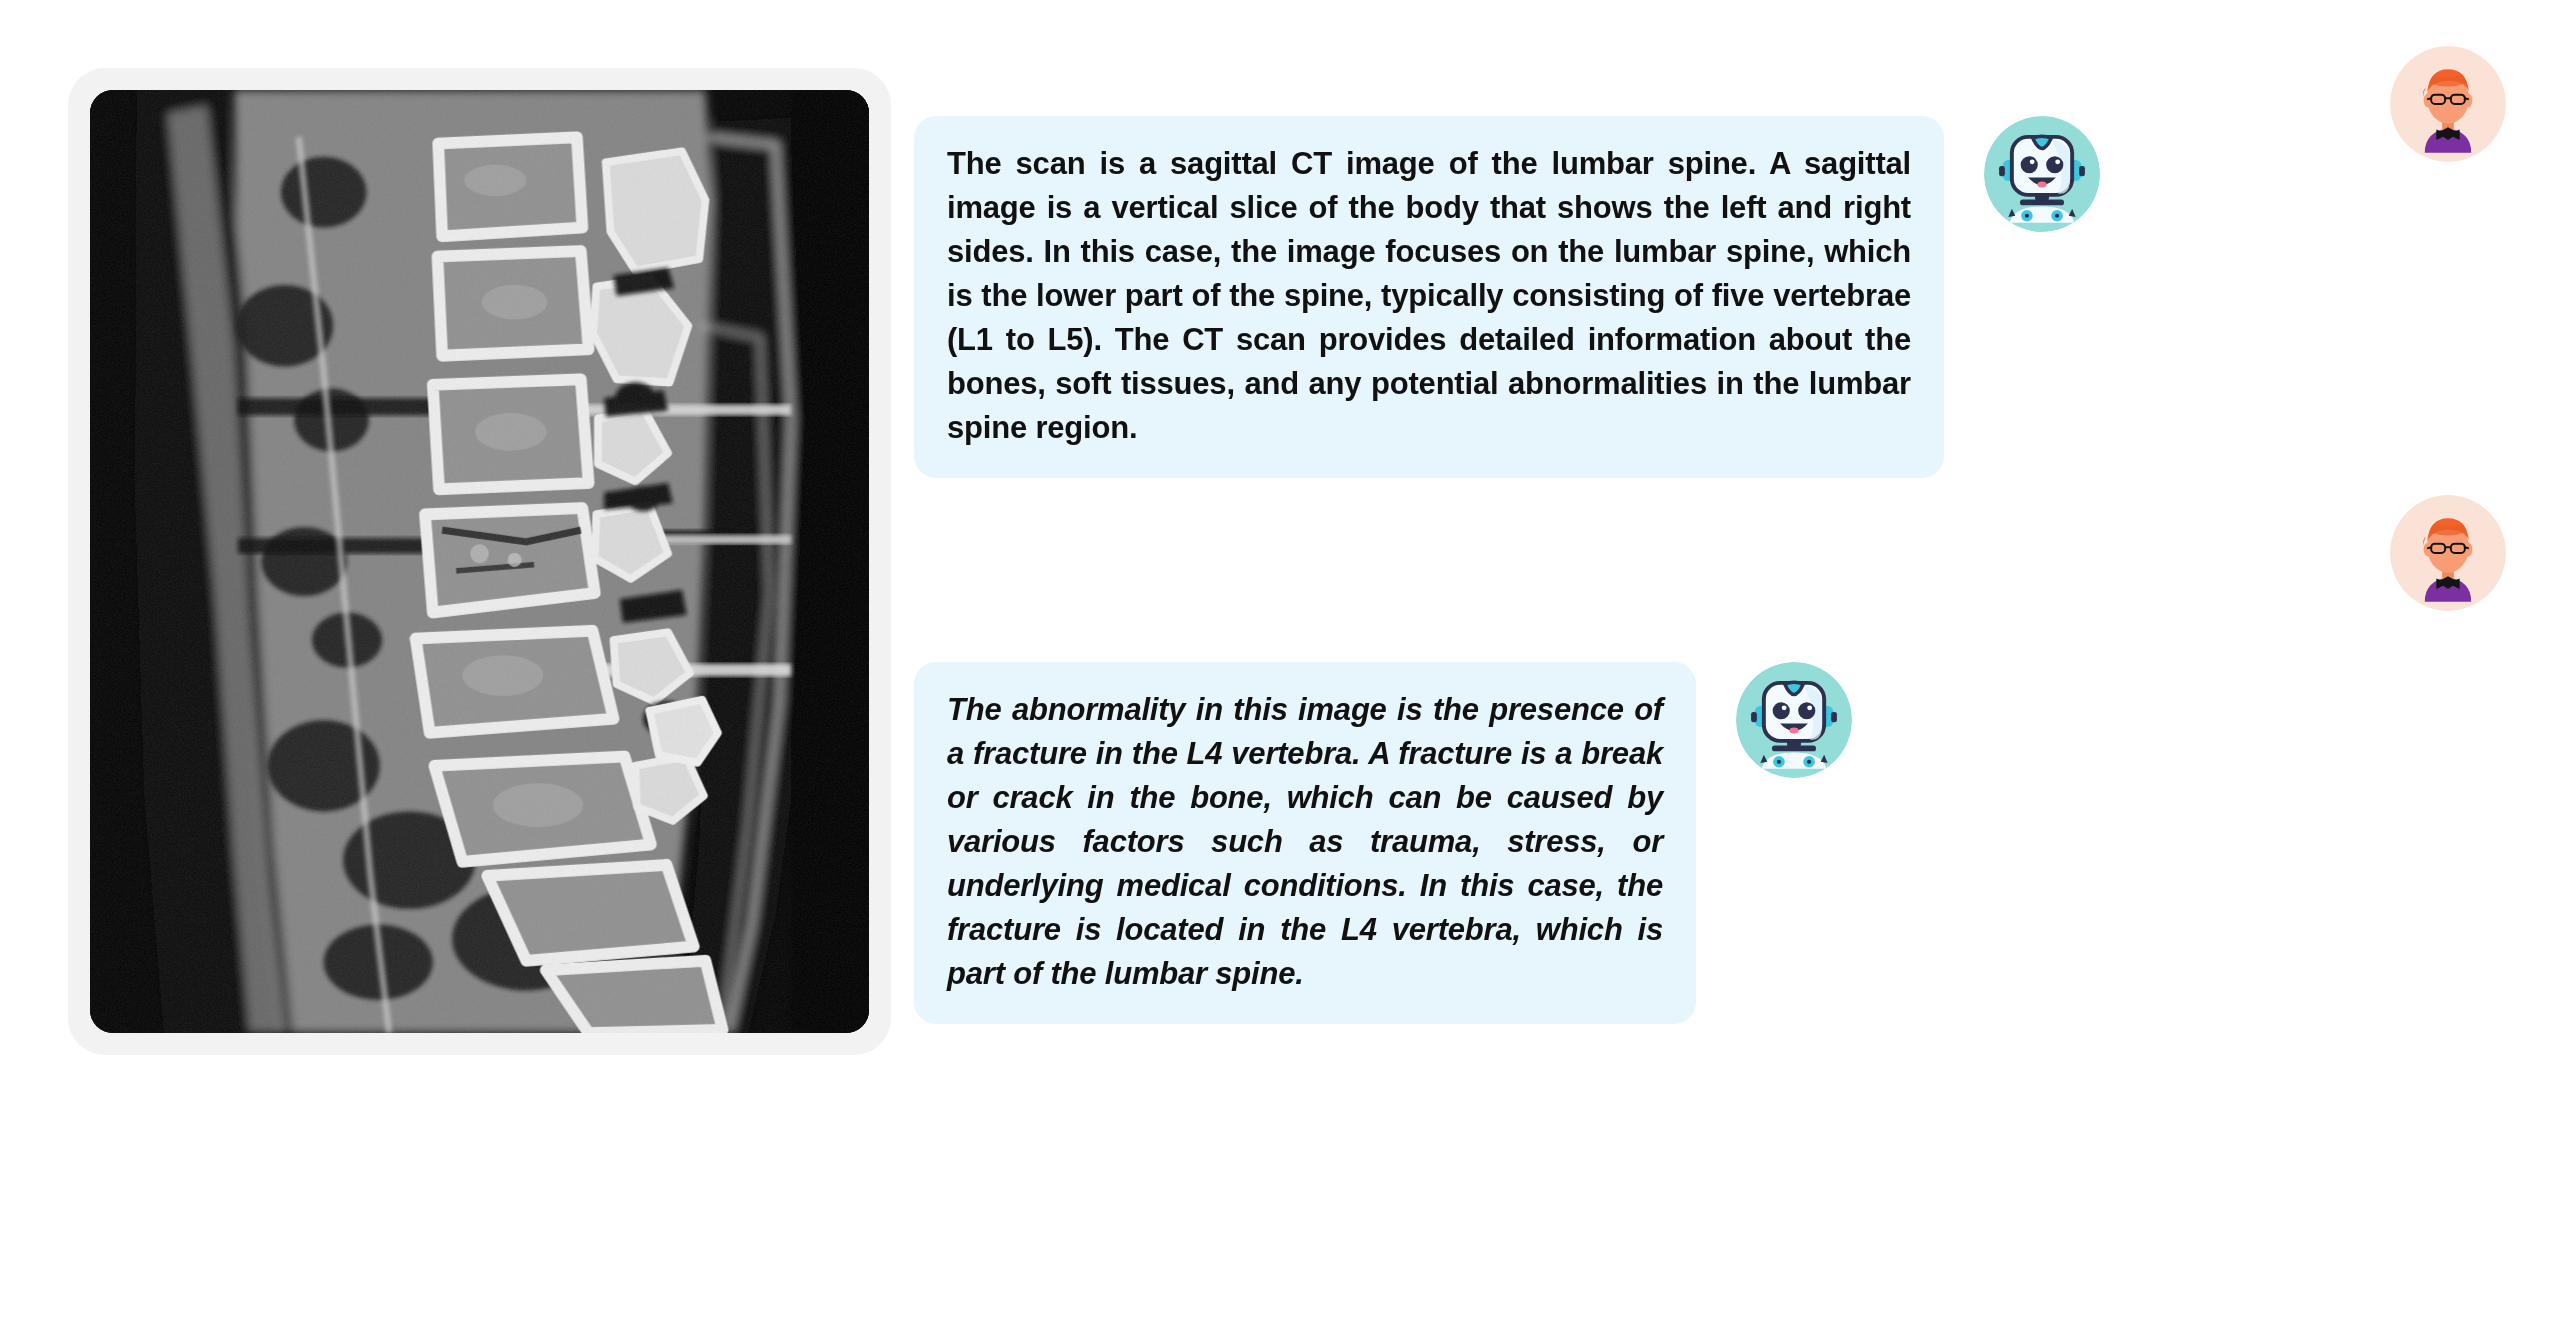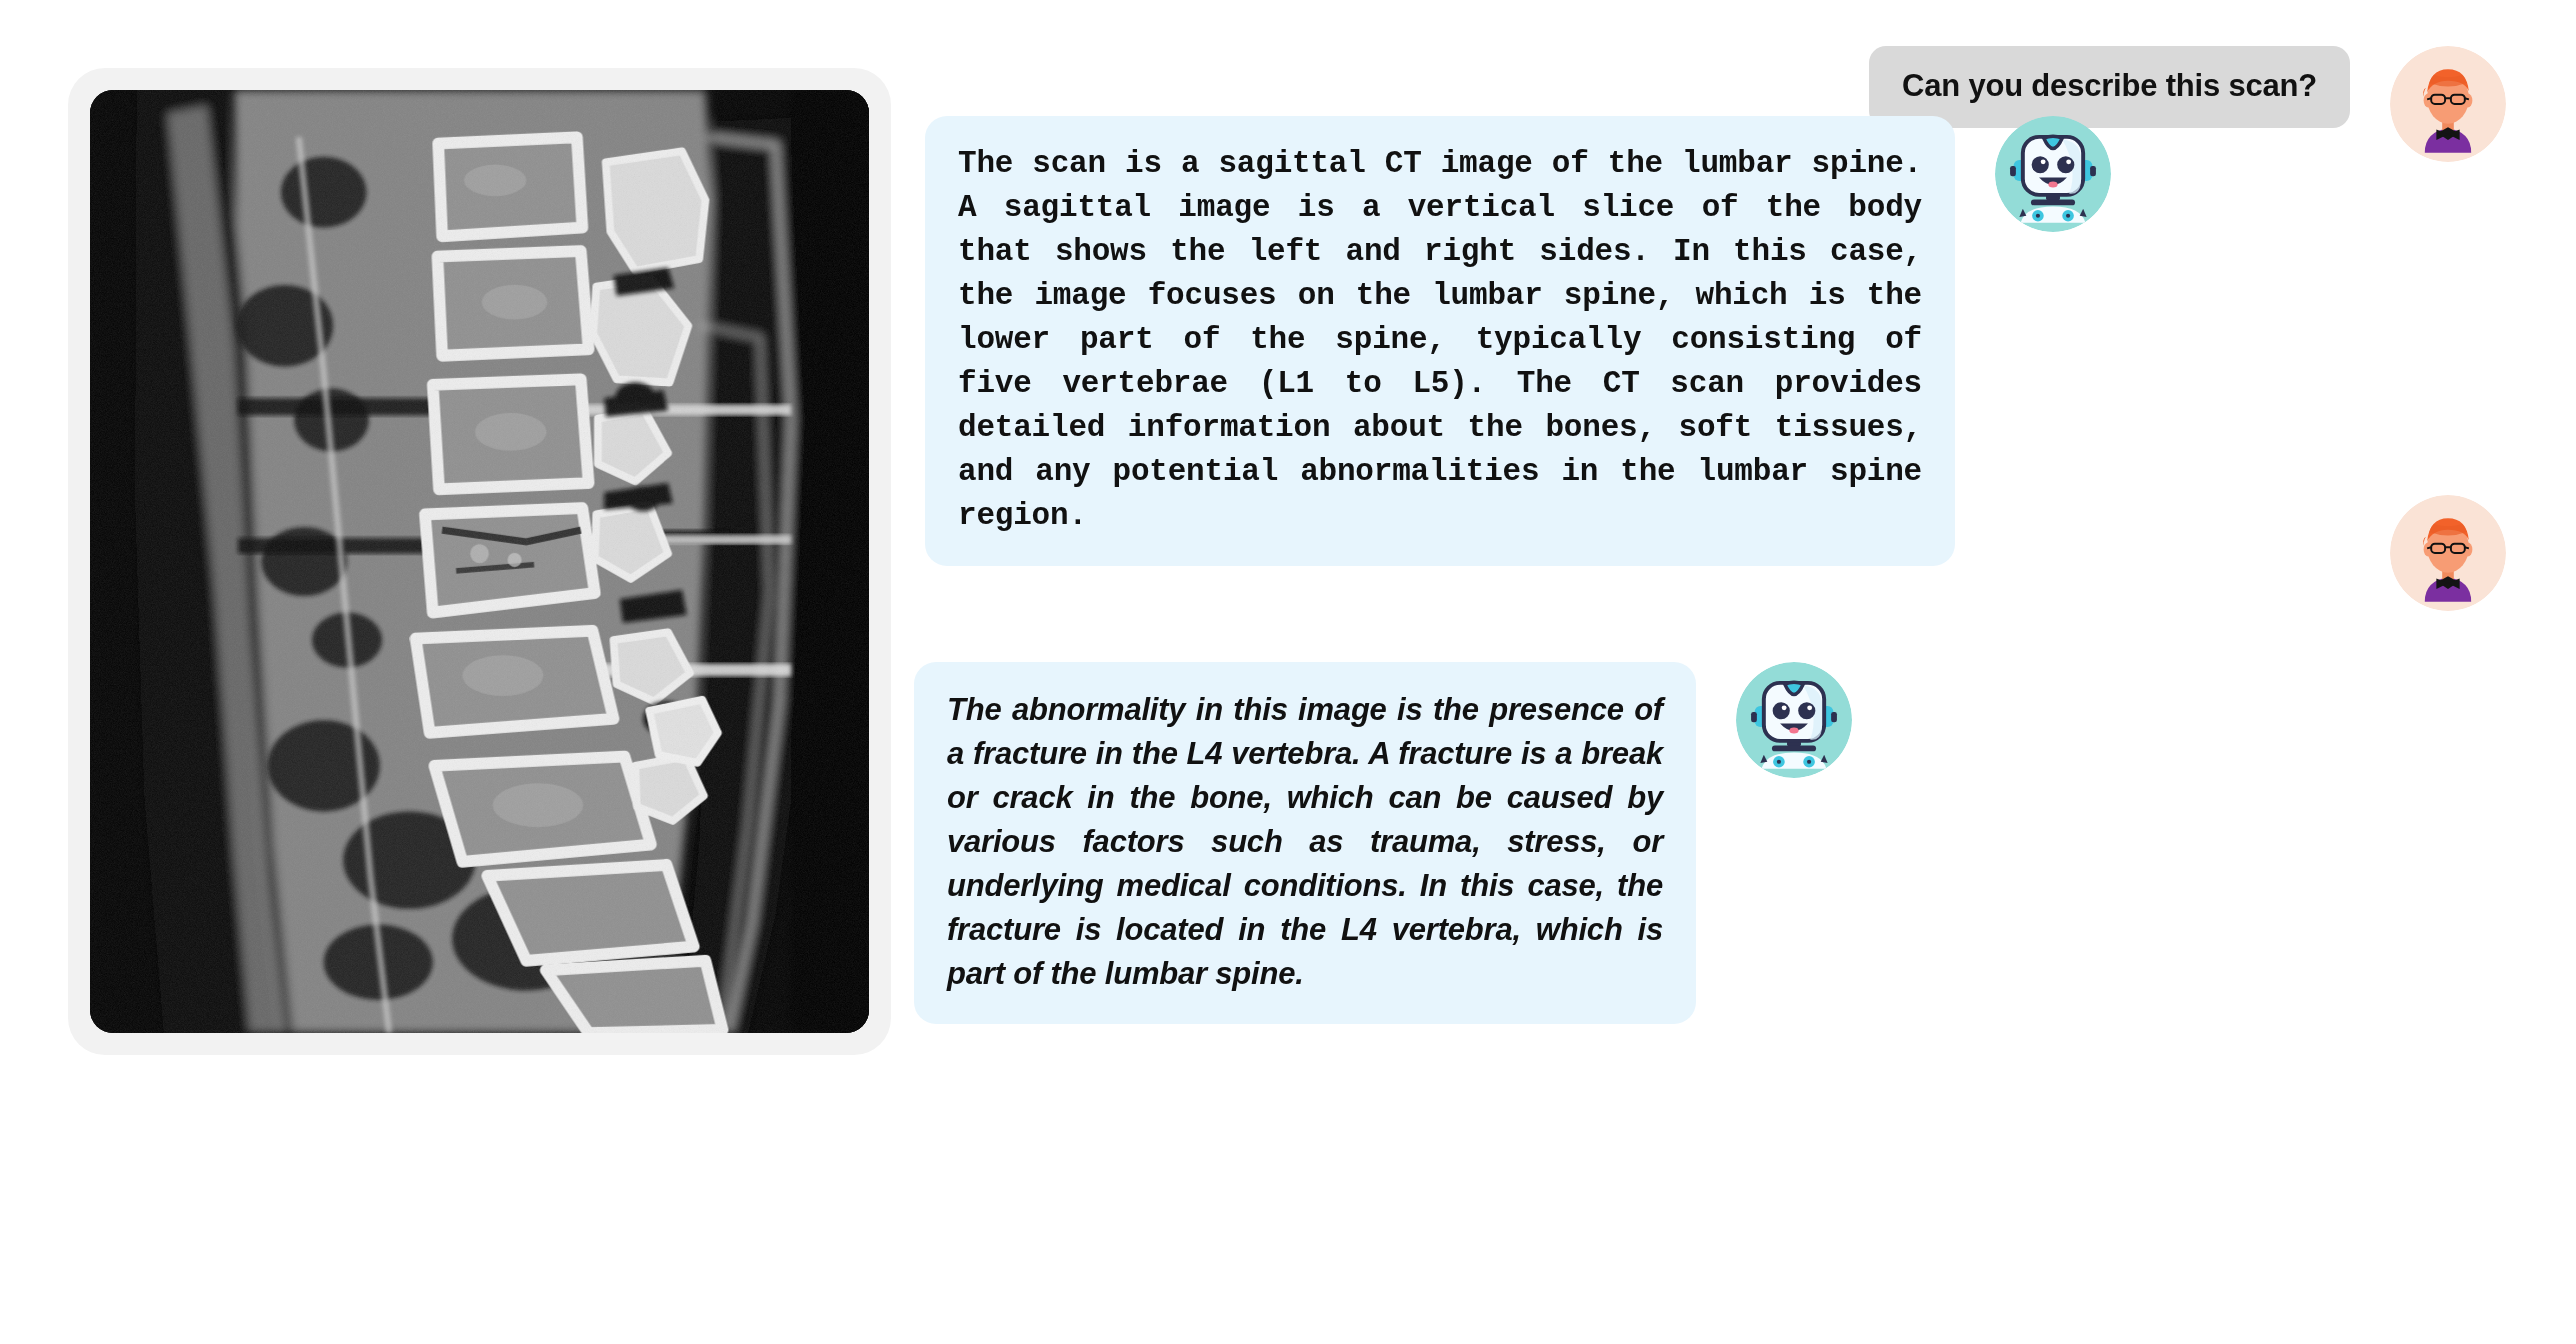--- a/index.html
+++ b/index.html
@@ -82,21 +82,21 @@
     height: 116px;
     border-radius: 50%;
     margin-left: 40px;
     flex: 0 0 auto;
     overflow: hidden;
   }
   .avatar svg { display:block; width:100%; height:100%; }
 
   
   #row-user-1 { left: 0;    top: 0;    width: 1592px; }
-  #row-bot-1  { left: 11px;    top: 70px; width: 1592px; font-family: Liberation Mono, monospace; }
+  #row-bot-1  { left: 0;    top: 70px; width: 1592px; }
   #row-user-2 { left: 0;    top: 449px;width: 1592px; }
   #row-bot-2  { left: 0;    top: 616px;width: 1592px; }
 
   #bubble-bot-1 { width: 1030px; }
   #bubble-bot-2 { width: 782px; font-style: italic; }
 </style>
 </head>
 <body>
 
 <div id="scan-panel">
@@ -226,21 +226,20 @@
         <rect x="0" y="0" width="1000" height="1200" filter="url(#grain)" opacity="0.30"></rect>
         <rect x="0" y="0" width="1000" height="1200" fill="#000" opacity="0.06"></rect>
       </g>
     </svg>
   </div>
 </div>
 
 <div id="conversation">
 
   <div class="msg-row user" id="row-user-1">
-    <div class="bubble user">Can you describe this scan?</div>
     <div class="avatar">
       <svg viewBox="0 0 100 100">
         <circle cx="50" cy="50" r="50" fill="#fae3d6"></circle>
         <g>
           <path d="M30 92 q0-18 20-21 q20 3 20 21 z" fill="#7b2fa0"></path>
           <rect x="45" y="62" width="10" height="14" rx="3" fill="#f08a5d"></rect>
           <path d="M50 70 l-9 5 l9 6 l9-6 z" fill="#141414"></path>
           <path d="M40 72 l10 4 l-10 5 z" fill="#141414"></path>
           <path d="M60 72 l-10 4 l10 5 z" fill="#141414"></path>
           <ellipse cx="50" cy="45" rx="18" ry="22" fill="#f79c74"></ellipse>

